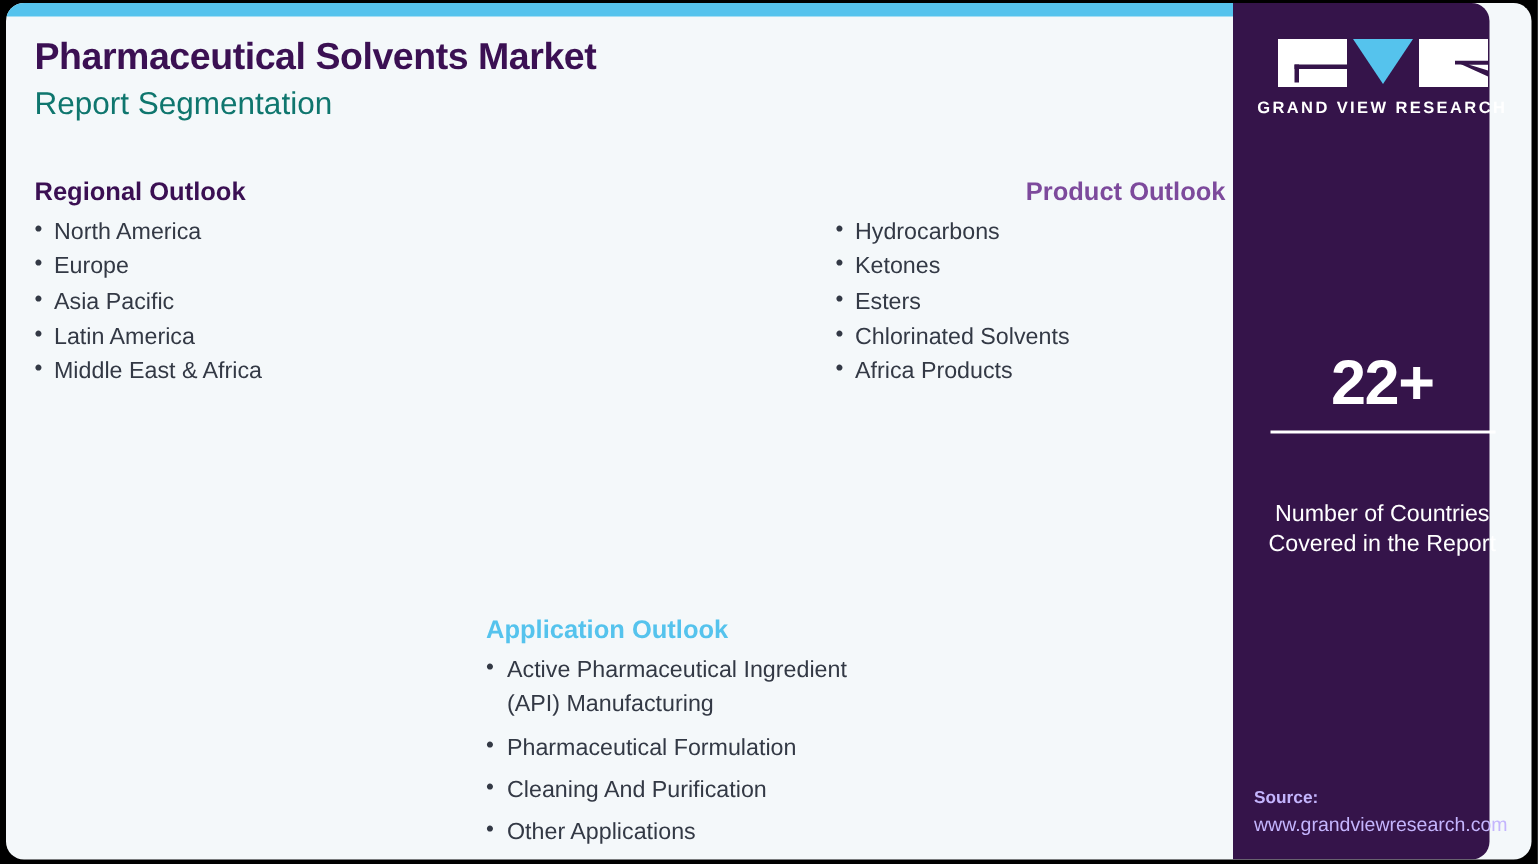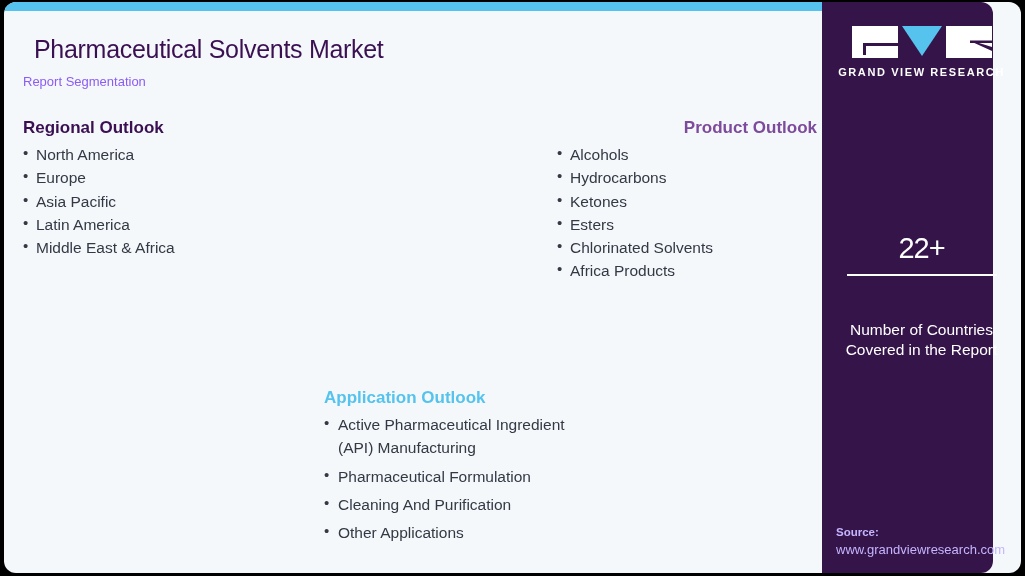--- a/index.html
+++ b/index.html
@@ -47,29 +47,29 @@
 
   
   .header {
     position: absolute;
     left: 19px;
     top: 22px;
     width: 700px;
   }
   .title {
     font-size: 25px;
-    font-weight: normal;
+    font-weight: bold;
     color: #3b1053;
     letter-spacing: -0.3px;
     line-height: 1.15;
-    margin: 11px;
+    margin: 0;
   }
   .subtitle {
-    font-size: 13px;
-    color: #8b5cf6;
+    font-size: 21px;
+    color: #0f766e;
     margin: 5px 0 0 0;
     line-height: 1.15;
   }
 
   
   .outlook-heading {
     font-size: 17px;
     font-weight: bold;
     line-height: 1.2;
     margin: 0 0 5px 0;
@@ -112,21 +112,21 @@
     left: 553px;
     top: 116px;
     width: 260px;
   }
   #product-block .outlook-heading { color: #7d4a9c; text-align: right; }
   #product-block .outlook-list li { line-height: 1.49; }
 
   #application-block {
     position: absolute;
     left: 320px;
-    top: 386px;
+    top: 408px;
     width: 330px;
   }
   #application-block .outlook-heading { color: #55c3ed; }
   #application-block .outlook-list li {
     padding-left: 14px;
     margin-bottom: 5px;
   }
 
   
   #donut-wrap {
@@ -190,22 +190,22 @@
 
   .stat-area {
     position: absolute;
     left: 0;
     top: 232px;
     width: 199px;
     text-align: center;
   }
   .stat-number {
     color: #ffffff;
-    font-size: 29px;
-    font-weight: normal;
+    font-size: 42px;
+    font-weight: bold;
     line-height: 1;
     letter-spacing: -1px;
   }
   .stat-rule {
     width: 150px;
     height: 2px;
     background: #ffffff;
     margin: 11px auto 8px auto;
   }
   .stat-label {
@@ -252,21 +252,20 @@
         <li>Europe</li>
         <li>Asia Pacific</li>
         <li>Latin America</li>
         <li>Middle East &amp; Africa</li>
       </ul>
     </div>
 
     <div id="product-block">
       <div class="outlook-heading">Product Outlook</div>
       <ul class="outlook-list">
-        <li>Alcohols</li>
         <li>Hydrocarbons</li>
         <li>Ketones</li>
         <li>Esters</li>
         <li>Chlorinated Solvents</li>
         <li>Africa Products</li>
       </ul>
     </div>
 
 
     <div id="application-block">

